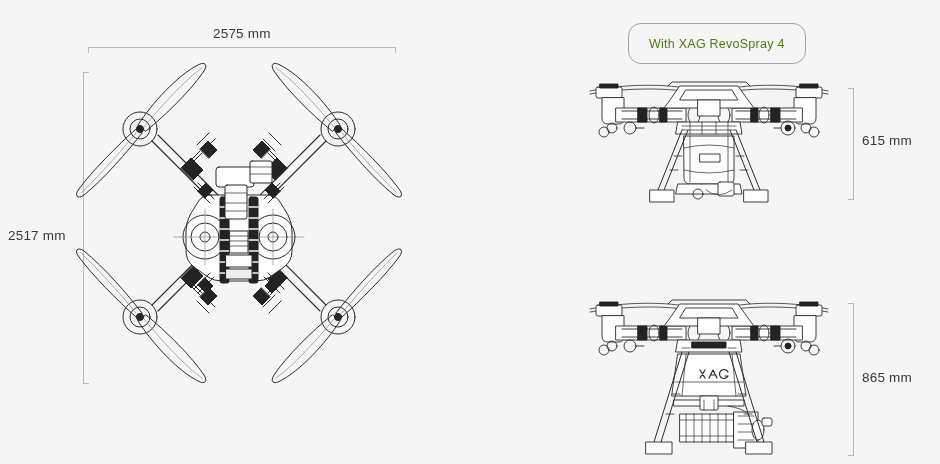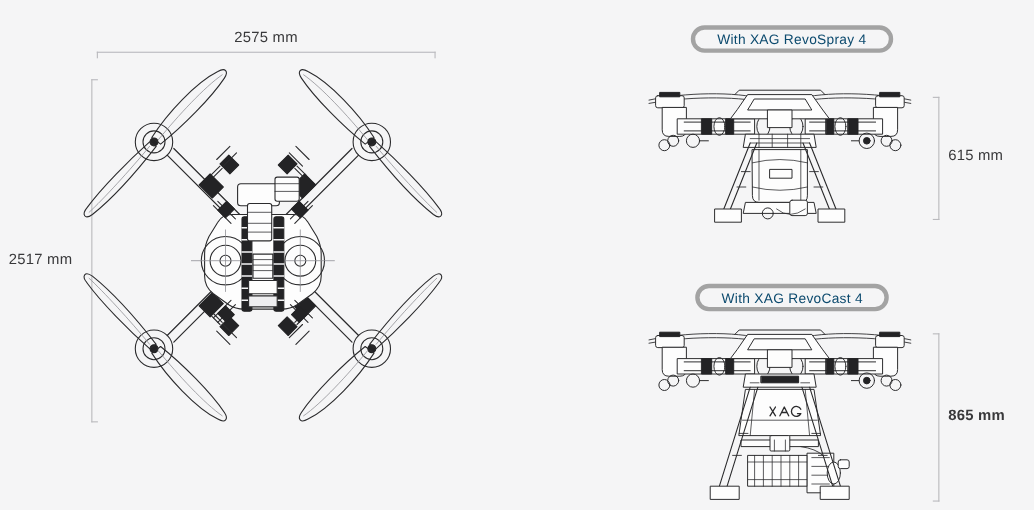--- a/index.html
+++ b/index.html
@@ -26,21 +26,21 @@
   .dim-label {
     position: absolute;
     font-size: 13.5px;
     letter-spacing: .2px;
     color: #39393b;
     white-space: nowrap;
   }
   #dim-top-label   { left: 213px; top: 26px; }
   #dim-left-label  { left: 8px;   top: 228px; }
   #dim-r1-label    { left: 862px; top: 133px; text-align: center; }
-  #dim-r2-label    { left: 862px; top: 370px; font-weight: bold; }
+  #dim-r2-label    { left: 862px; top: 370px; }
 
   
   .rule { position: absolute; background: #b9b9bd; }
   .rule.h { height: 1px; }
   .rule.v { width: 1px; }
   .tick  { position: absolute; background: #b9b9bd; }
   .tick.down { width: 1px; height: 6px; }
   .tick.right{ height: 1px; width: 6px; }
 
   #rule-top     { left: 88px; top: 47px;  width: 308px; }
@@ -58,26 +58,26 @@
   #rule-r2      { left: 853px; top: 303px; height: 153px; }
   #rule-r2-t1   { left: 848px; top: 303px; }
   #rule-r2-t2   { left: 848px; top: 455px; }
 
   
   .pill {
     position: absolute;
     display: flex;
     align-items: center;
     justify-content: center;
-    height: 25px;
+    height: 41px;
     padding: 0 20px;
-    border: 4px solid #a3a3a3;
+    border: 1px solid #a3a3a3;
     border-radius: 13px;
     font-size: 12.5px;
-    color: #0c4a6e;
+    color: #4d7c0f;
     letter-spacing: .25px;
     background: transparent;
     white-space: nowrap;
     box-sizing: border-box;
   }
   #pill-spray { left: 628px; top: 23px; }
   #pill-cast  { left: 632px; top: 258px; }
 
   
   .drawing { position: absolute; }
@@ -348,21 +348,20 @@
 
         <g>
           <path d="M68 112 L92 112 L92 124 L68 124 Z" fill="#fdfdfd"></path>
           <path d="M162 112 L186 112 L186 124 L162 124 Z" fill="#fdfdfd"></path>
         </g>
 
       </g>
     </svg>
   </div>
 
-  <div class="pill" id="pill-cast">With XAG RevoCast 4</div>
 
   <div class="rule v" id="rule-r2"></div>
   <div class="tick right" id="rule-r2-t1"></div>
   <div class="tick right" id="rule-r2-t2"></div>
   <div class="dim-label" id="dim-r2-label">865 mm</div>
 
   <div class="drawing" id="frontview-cast">
     <svg viewBox="0 0 254 164" xmlns="http://www.w3.org/2000/svg">
       <g fill="none" stroke="#2b2b2d" stroke-width="0.9" stroke-linejoin="round" stroke-linecap="round">
 

